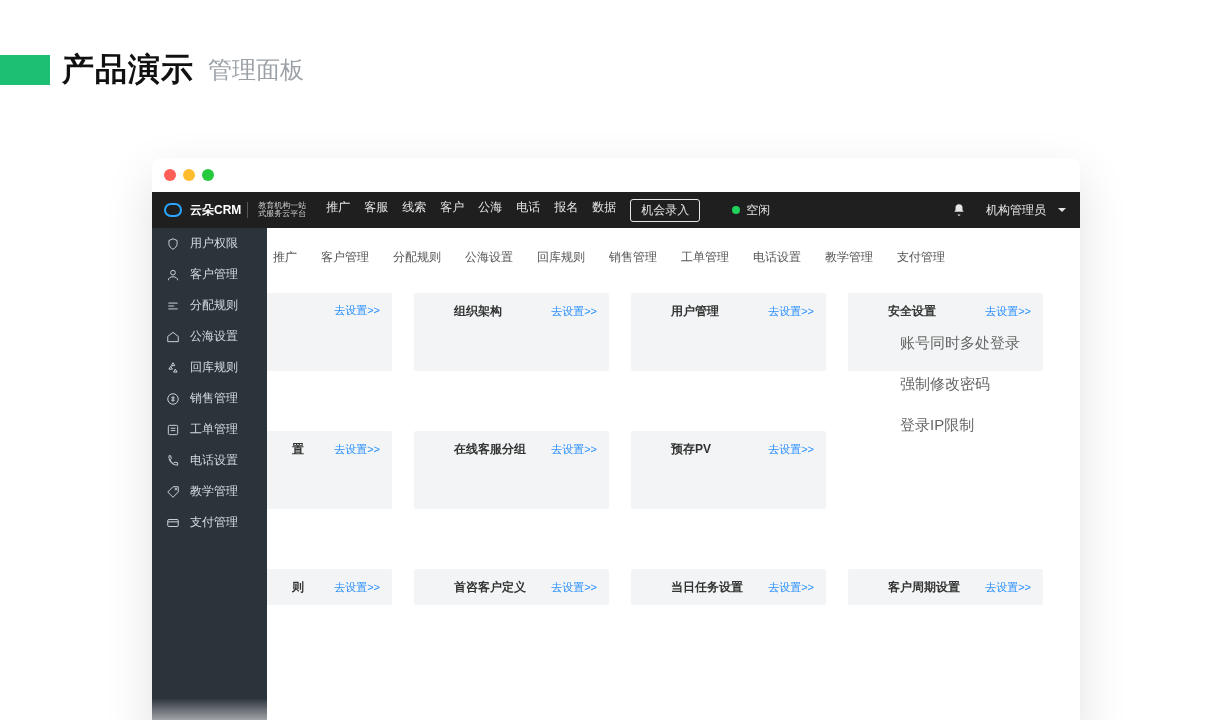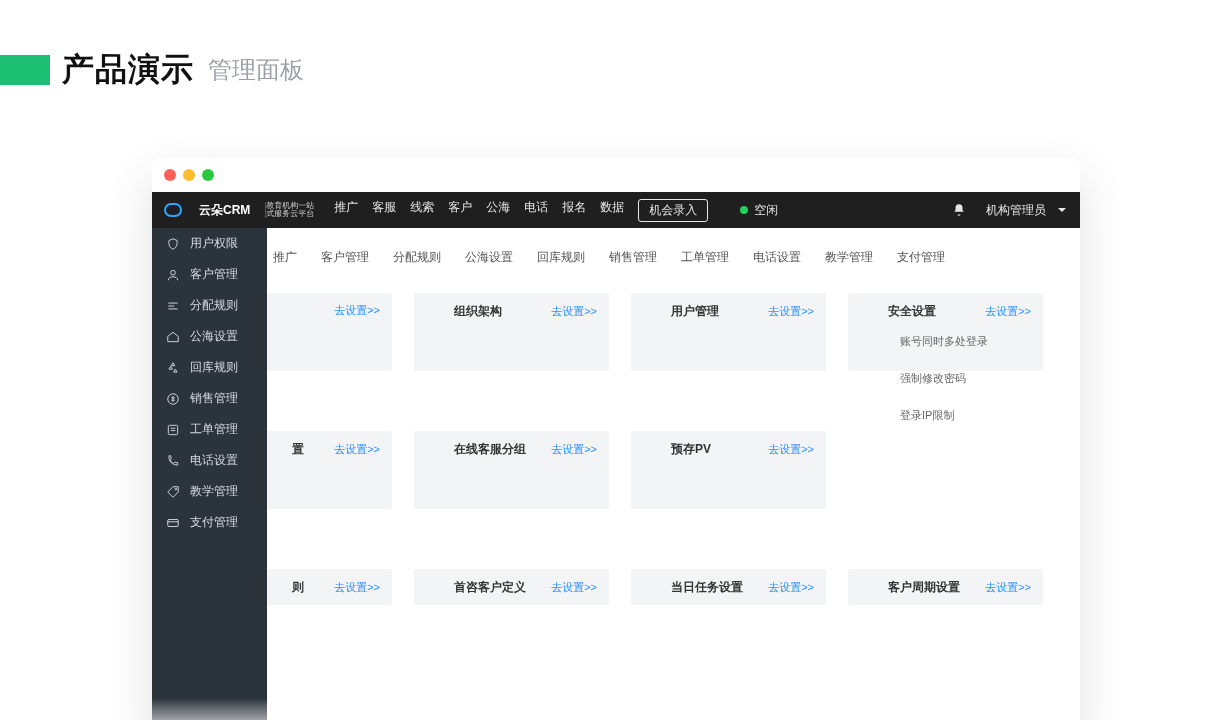--- a/index.html
+++ b/index.html
@@ -32,31 +32,31 @@
   
   .topbar {
     height: 36px;
     background: #1f1f1f;
     display: flex;
     align-items: center;
     color: #e6e6e6;
     font-size: 12px;
     padding: 0 14px 0 6px;
   }
-  .logo-wrap { display: flex; align-items: center; gap: 15px; padding: 0 6px; }
+  .logo-wrap { display: flex; align-items: center; gap: 6px; padding: 0 6px; }
   .logo-cloud {
     width: 20px; height: 14px; position: relative;
   }
   .logo-cloud::before {
     content: ""; position: absolute; left: 2px; top: 2px;
     width: 14px; height: 10px; border-radius: 8px; background: #1f1f1f;
     box-shadow: 0 0 0 2px #2aa6ff;
   }
   .logo-text { color: #fff; font-weight: 700; font-size: 12px; }
-  .logo-cn { display:inline-block; line-height:1.05; font-size:8px; color:#cfcfcf; border-left:1px solid #555; padding-left:0; }
+  .logo-cn { display:inline-block; line-height:1.05; font-size:8px; color:#cfcfcf; border-left:1px solid #555; padding-left:10px; }
 
   .nav { display: flex; gap: 14px; margin-left: 14px; }
   .nav a { color: #e6e6e6; text-decoration: none; cursor: pointer; }
   .rec-btn {
     border: 1px solid #e6e6e6; color: #e6e6e6; padding: 2px 10px;
     border-radius: 3px; font-size: 12px; cursor: pointer; background: transparent;
   }
   .status { display:flex; align-items:center; gap:6px; margin-left: 32px; }
   .status .sdot { width:8px;height:8px;border-radius:50%;background:#1fd15a; }
   .topbar .spacer { flex: 1; }
@@ -116,21 +116,21 @@
     color:#333;
     position:relative;
   }
   .card.h-tall { height: 78px; }
   .card.h-short { height: 36px; }
   .card.first { width: 140px; } 
   .card-head { display:flex; align-items:center; justify-content:space-between; }
   .card-title { font-weight:600; color:#333;padding-left:28px; }
   .card-link { color:#2a90ff; font-size:11px; cursor:pointer; white-space:nowrap; }
   .card-body { margin-top: 14px; display:flex; gap:22px; flex-wrap:wrap; }
-  .card-body span { color:#666; font-size:11px; cursor:pointer;padding-left:40px; }
+  .card-body span { color:#666; font-size:15px; cursor:pointer;padding-left:40px; }
 
   
   .window::after {
     content:"";
     position:absolute; left:0; right:0; bottom:0; height:40px;
     background: linear-gradient(to bottom, rgba(255,255,255,0), #fff);
     pointer-events:none;
   }
 </style>
 </head>

